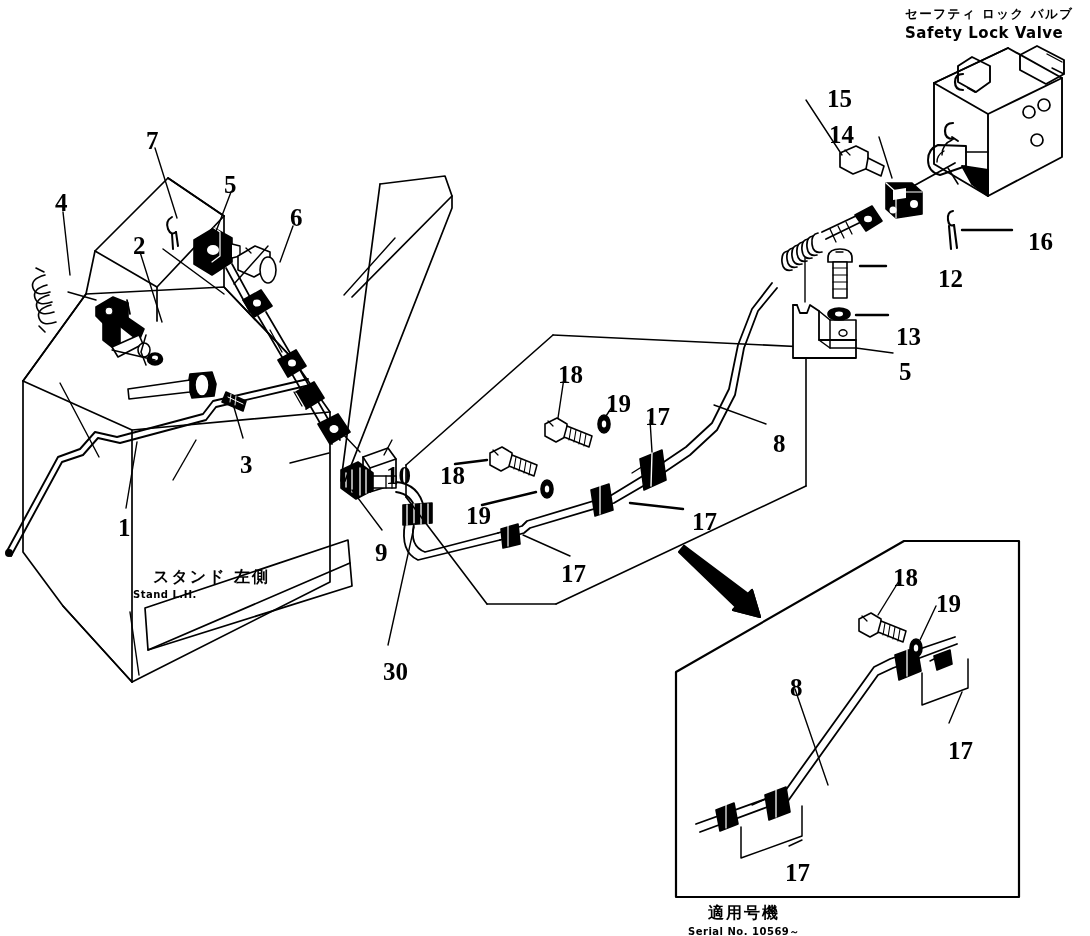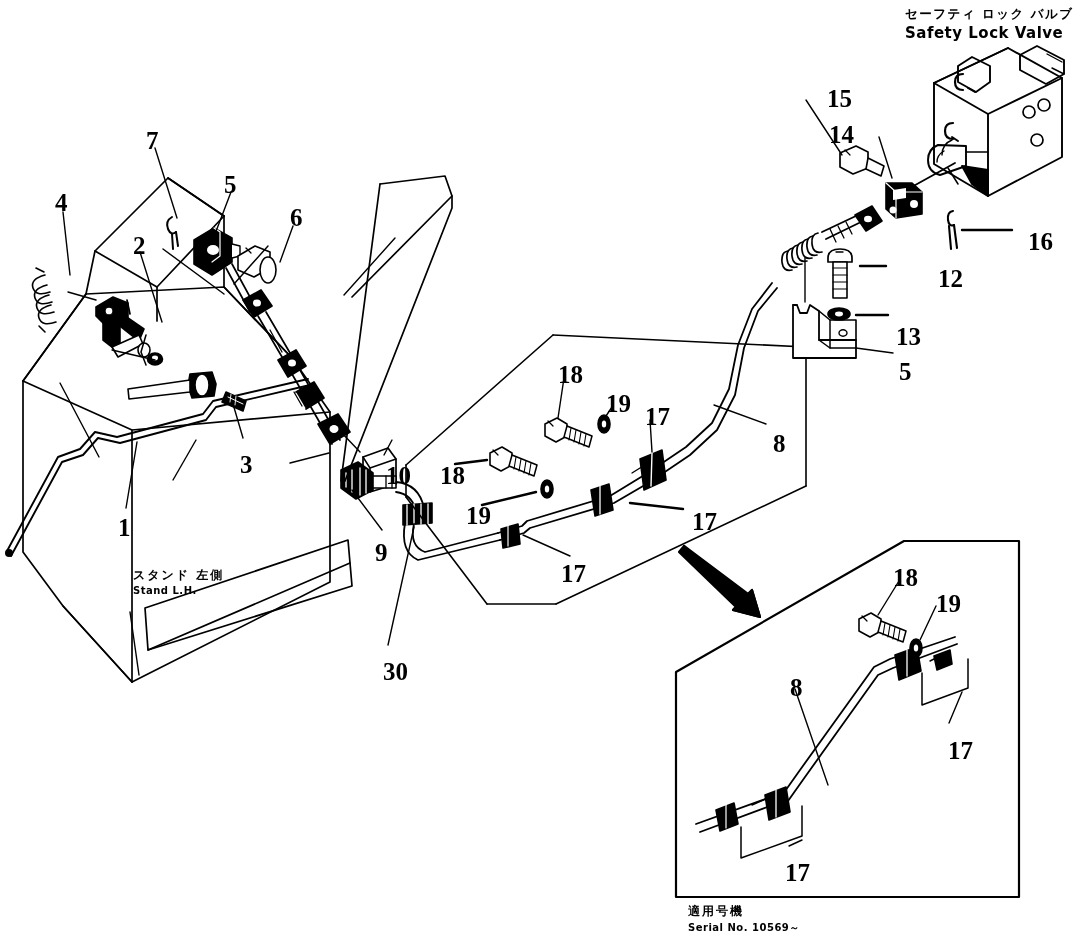--- a/index.html
+++ b/index.html
@@ -4,21 +4,21 @@
 <style>
   html,body{margin:0;padding:0;background:#ffffff;}
   body{font-family:"Liberation Serif",serif;}
   #page{position:relative;width:1090px;height:936px;background:#fff;overflow:hidden;}
   #svgroot{position:absolute;left:0;top:0;width:1090px;height:936px;}
   .lbl{position:absolute;font-family:"Liberation Serif",serif;font-weight:700;color:#000;
        font-size:25px;line-height:1;white-space:nowrap;}
   .cap{position:absolute;white-space:nowrap;color:#000;}
   .cap .jp{font-family:"DejaVu Sans",sans-serif;font-weight:700;font-size:12.5px;letter-spacing:1.5px;display:block;}
   .cap .en{font-family:"DejaVu Sans",sans-serif;font-weight:700;font-size:15px;letter-spacing:0.5px;display:block;margin-top:1px;}
-  .cap.small .jp{font-size:12px;letter-spacing:2px;}
+  .cap.small .jp{font-size:16px;letter-spacing:2px;margin-left:20px;}
   .cap.small .en{font-size:10px;}
 </style>
 </head>
 <body>
 
 <div id="page">
 
 <svg id="svgroot" viewBox="0 0 1090 936">
   <g fill="none" stroke="#000" stroke-width="1.6" stroke-linecap="round" stroke-linejoin="round">
 

